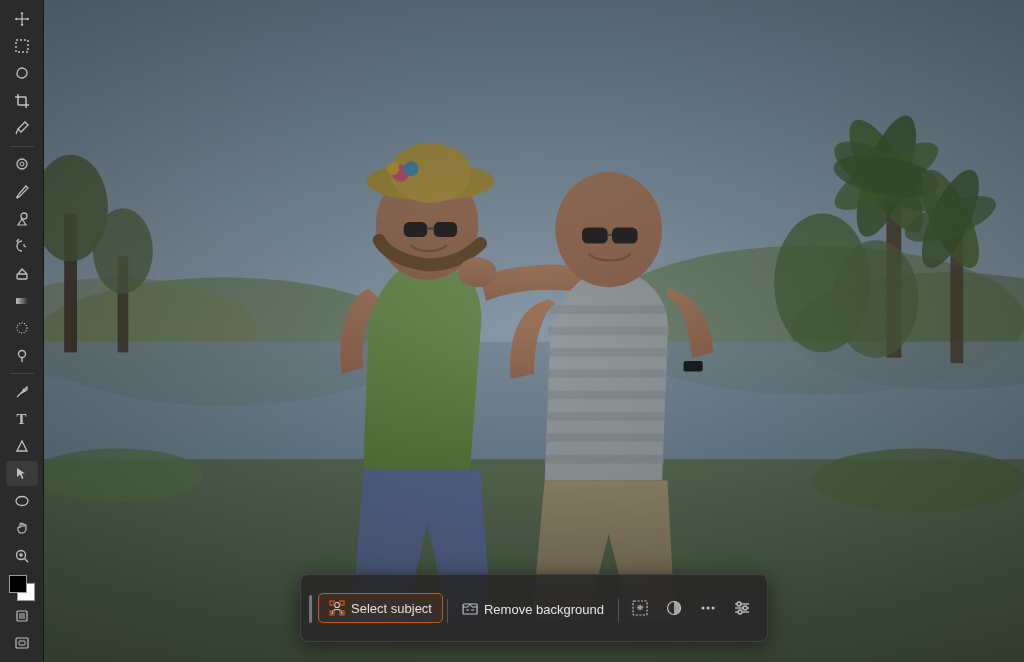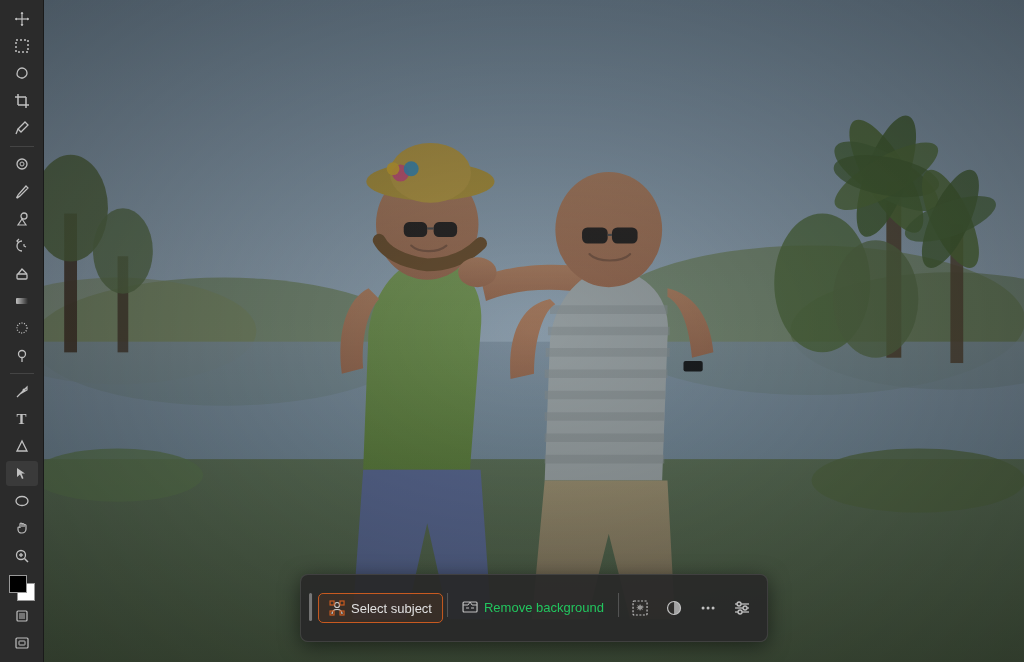--- a/index.html
+++ b/index.html
@@ -108,21 +108,21 @@
       left: 0;
     }
 
     
     .bottom-toolbar {
       position: absolute;
       bottom: 20px;
       left: 50%;
       transform: translateX(-50%);
       display: flex;
-      align-items: flex-start;
+      align-items: flex-end;
       gap: 0;
       background: rgba(40, 40, 40, 0.92);
       border-radius: 8px;
       padding: 18px 8px;
       border: 1px solid rgba(80, 80, 80, 0.6);
       box-shadow: 0 4px 20px rgba(0,0,0,0.5);
     }
 
     .bottom-toolbar-divider {
       width: 1px;
@@ -131,21 +131,21 @@
       margin: 0 4px;
     }
 
     .toolbar-btn {
       display: flex;
       align-items: center;
       gap: 6px;
       padding: 6px 10px;
       border-radius: 5px;
       cursor: pointer;
-      color: #22c55e;
+      color: #e5e5e5;
       font-size: 13px;
       font-weight: 400;
       white-space: nowrap;
     }
 
     .toolbar-btn.primary {
       border: 1.5px solid #c85a20;
       color: #e0e0e0;
       background: rgba(200, 90, 30, 0.1);
     }

